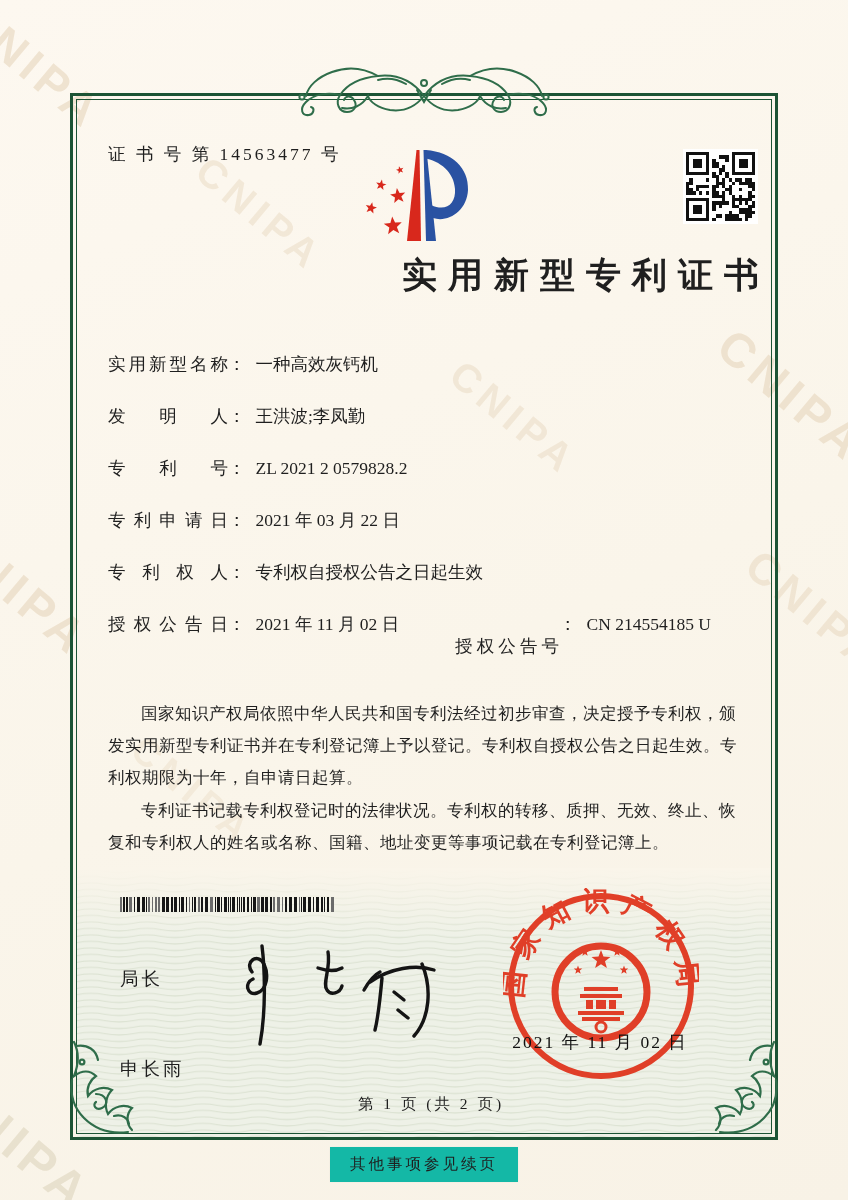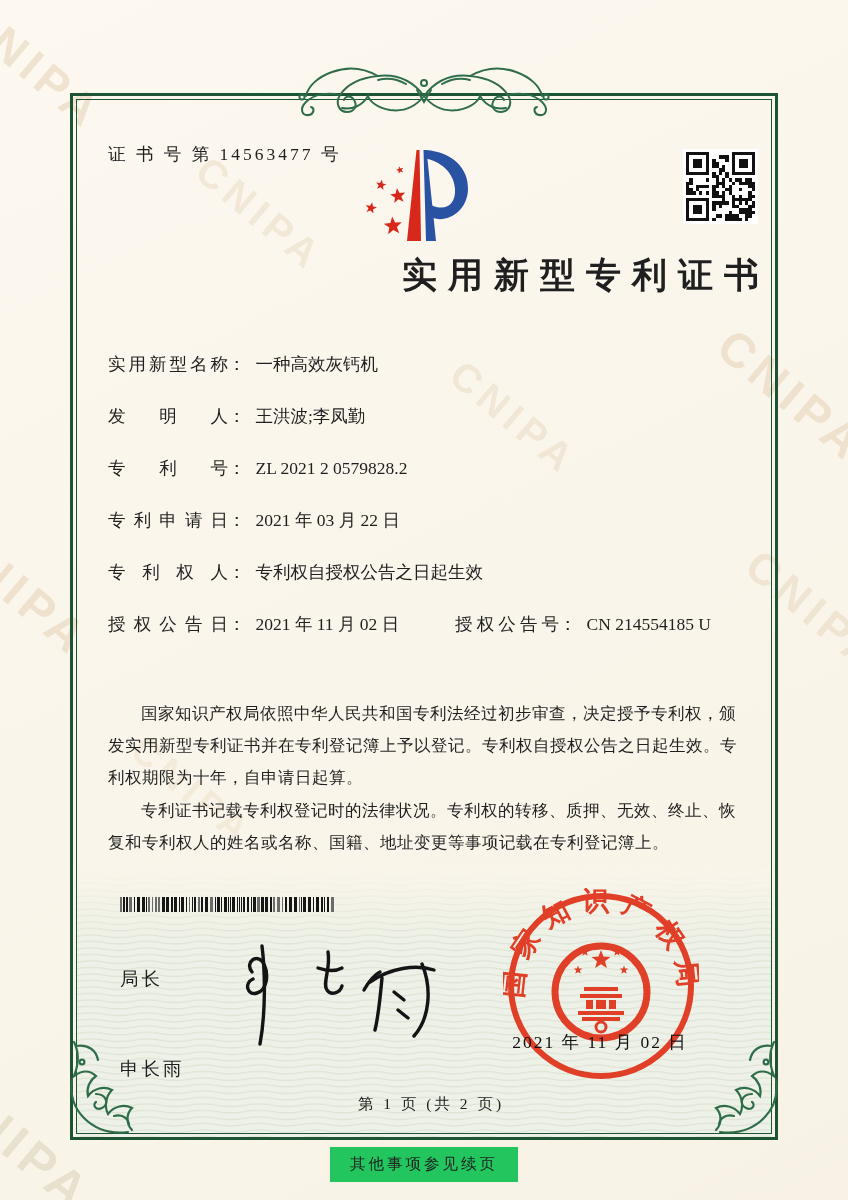--- a/index.html
+++ b/index.html
@@ -31,38 +31,38 @@
   .qr{position:absolute;left:683px;top:149px;width:75px;height:75px;background:#fff;padding:3px;box-sizing:border-box;}
   .qr svg{width:100%;height:100%;shape-rendering:crispEdges;}
   .title{position:absolute;left:78px;top:252px;width:692px;text-align:right;
     font-size:35px;font-weight:600;letter-spacing:11px;text-indent:11px;}
   
   .fields{position:absolute;left:108px;top:352px;width:640px;font-size:17.5px;}
   .frow{height:24px;line-height:24px;margin-bottom:28px;position:relative;white-space:nowrap;}
   .lbl{display:inline-block;width:120px;text-align:justify;text-align-last:justify;vertical-align:top;}
   .val{margin-left:10px;margin-top:16px;}
   .grant-no{position:absolute;left:347px;top:0;}
-  .grant-no .lbl{width:104px;}
+  .grant-no .lbl{width:104px;margin-top:22px;}
   
   .paras{position:absolute;left:108px;top:698px;width:636px;font-size:16.5px;line-height:1.95;letter-spacing:.5px;}
   .paras p{margin:0;text-indent:2em;}
   
   .barcode{position:absolute;left:120px;top:897px;width:218px;height:15px;}
   
   .sig-title{position:absolute;left:120px;top:966px;font-size:18.5px;letter-spacing:3px;}
   .sig-name{position:absolute;left:120px;top:1056px;font-size:18.5px;letter-spacing:3px;}
   .sig-hand{position:absolute;left:218px;top:938px;width:240px;height:115px;}
   
   .seal{position:absolute;left:503px;top:888px;width:196px;height:196px;}
   .seal-date{position:absolute;left:500px;top:1030px;width:200px;text-align:center;
     font-size:17.5px;letter-spacing:2px;color:#111;}
   
   .page-info{position:absolute;left:78px;top:1094px;width:692px;text-align:center;font-size:15.5px;letter-spacing:3px;padding-left:7px;}
   .cont-note{position:absolute;left:0;top:1147px;width:848px;text-align:center;}
-  .cont-note span{display:inline-block;background:#22c55e;padding:7px 20px;font-size:15.5px;letter-spacing:3px;box-shadow:0 0 2px rgba(0,0,0,.05);}
+  .cont-note span{display:inline-block;background:#14b8a6;padding:7px 20px;font-size:15.5px;letter-spacing:3px;box-shadow:0 0 2px rgba(0,0,0,.05);}
   .ornament-top{position:absolute;left:274px;top:64px;width:300px;height:64px;}
   .corner{position:absolute;width:100px;height:102px;}
   .corner.left{left:66px;top:1038px;}
   .corner.right{left:682px;top:1038px;transform:scaleX(-1);}
 </style>
 </head>
 <body>
 
 <span class="wm" style="left:-16px;top:-10px;font-size:46px;">CNIPA</span>
 <span class="wm" style="left:216px;top:148px;font-size:40px;opacity:.45;">CNIPA</span>

